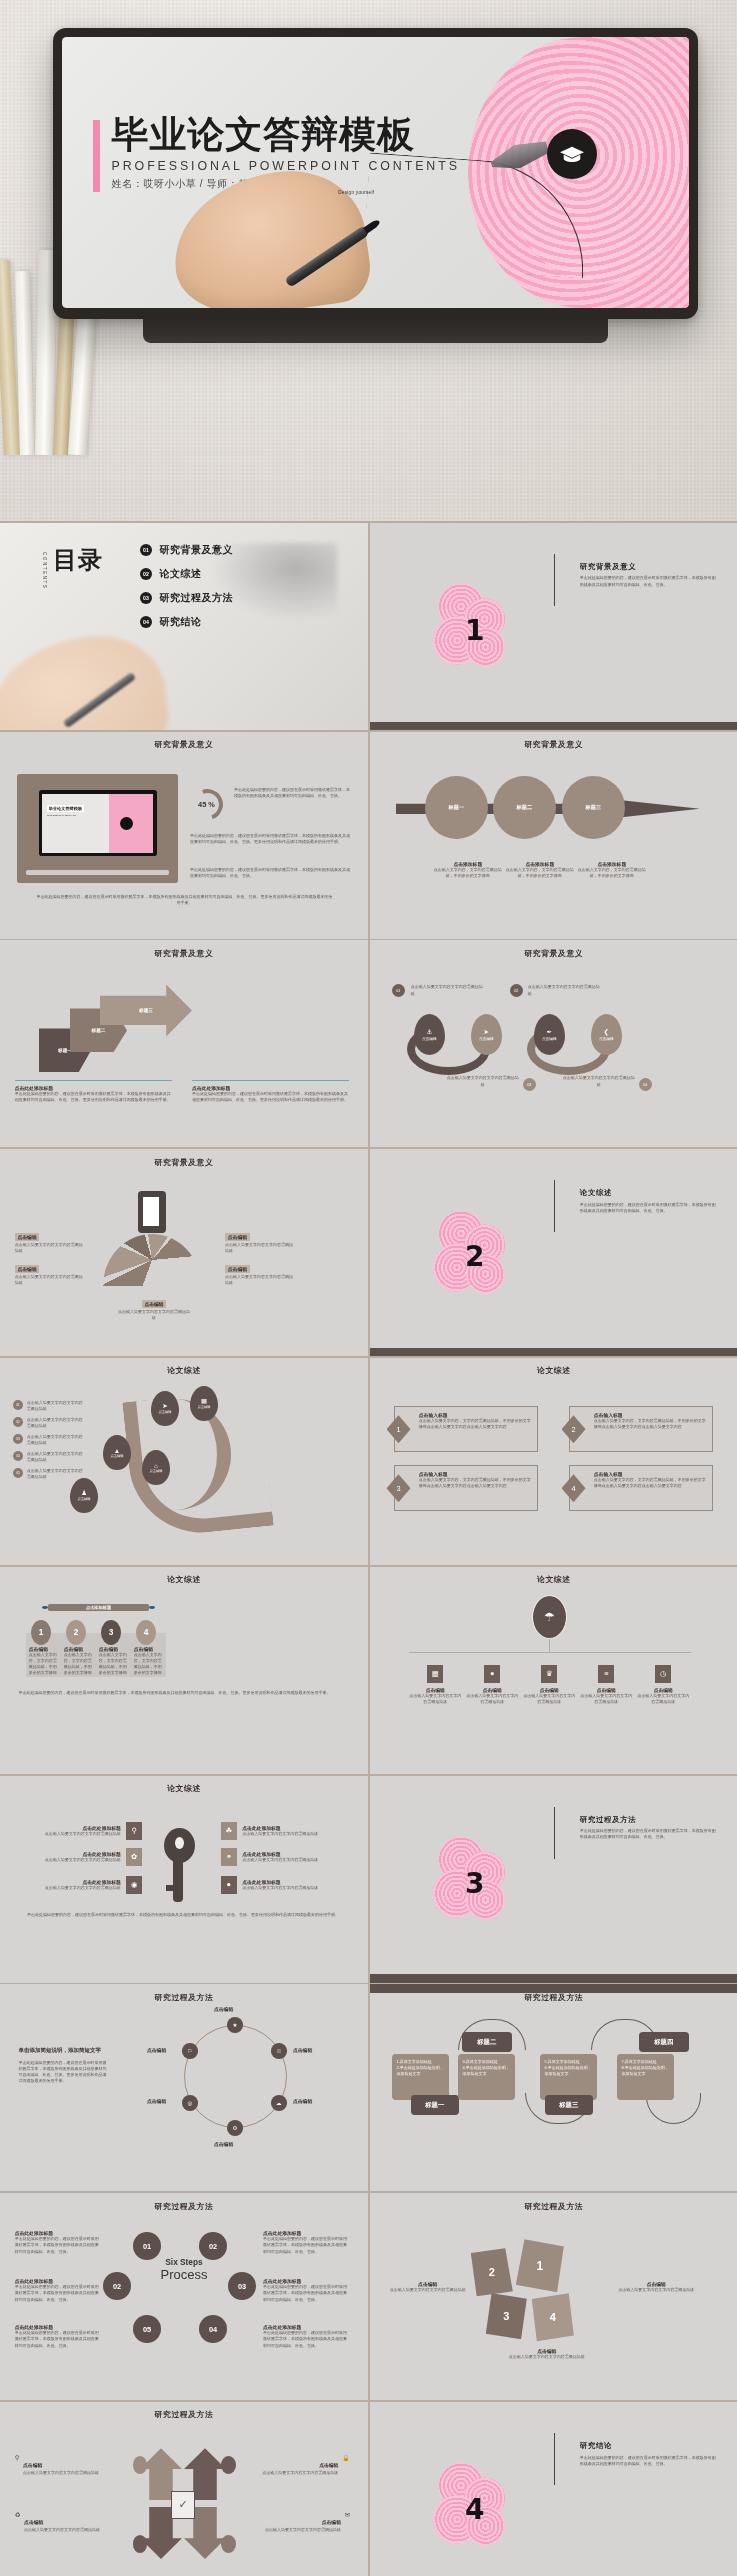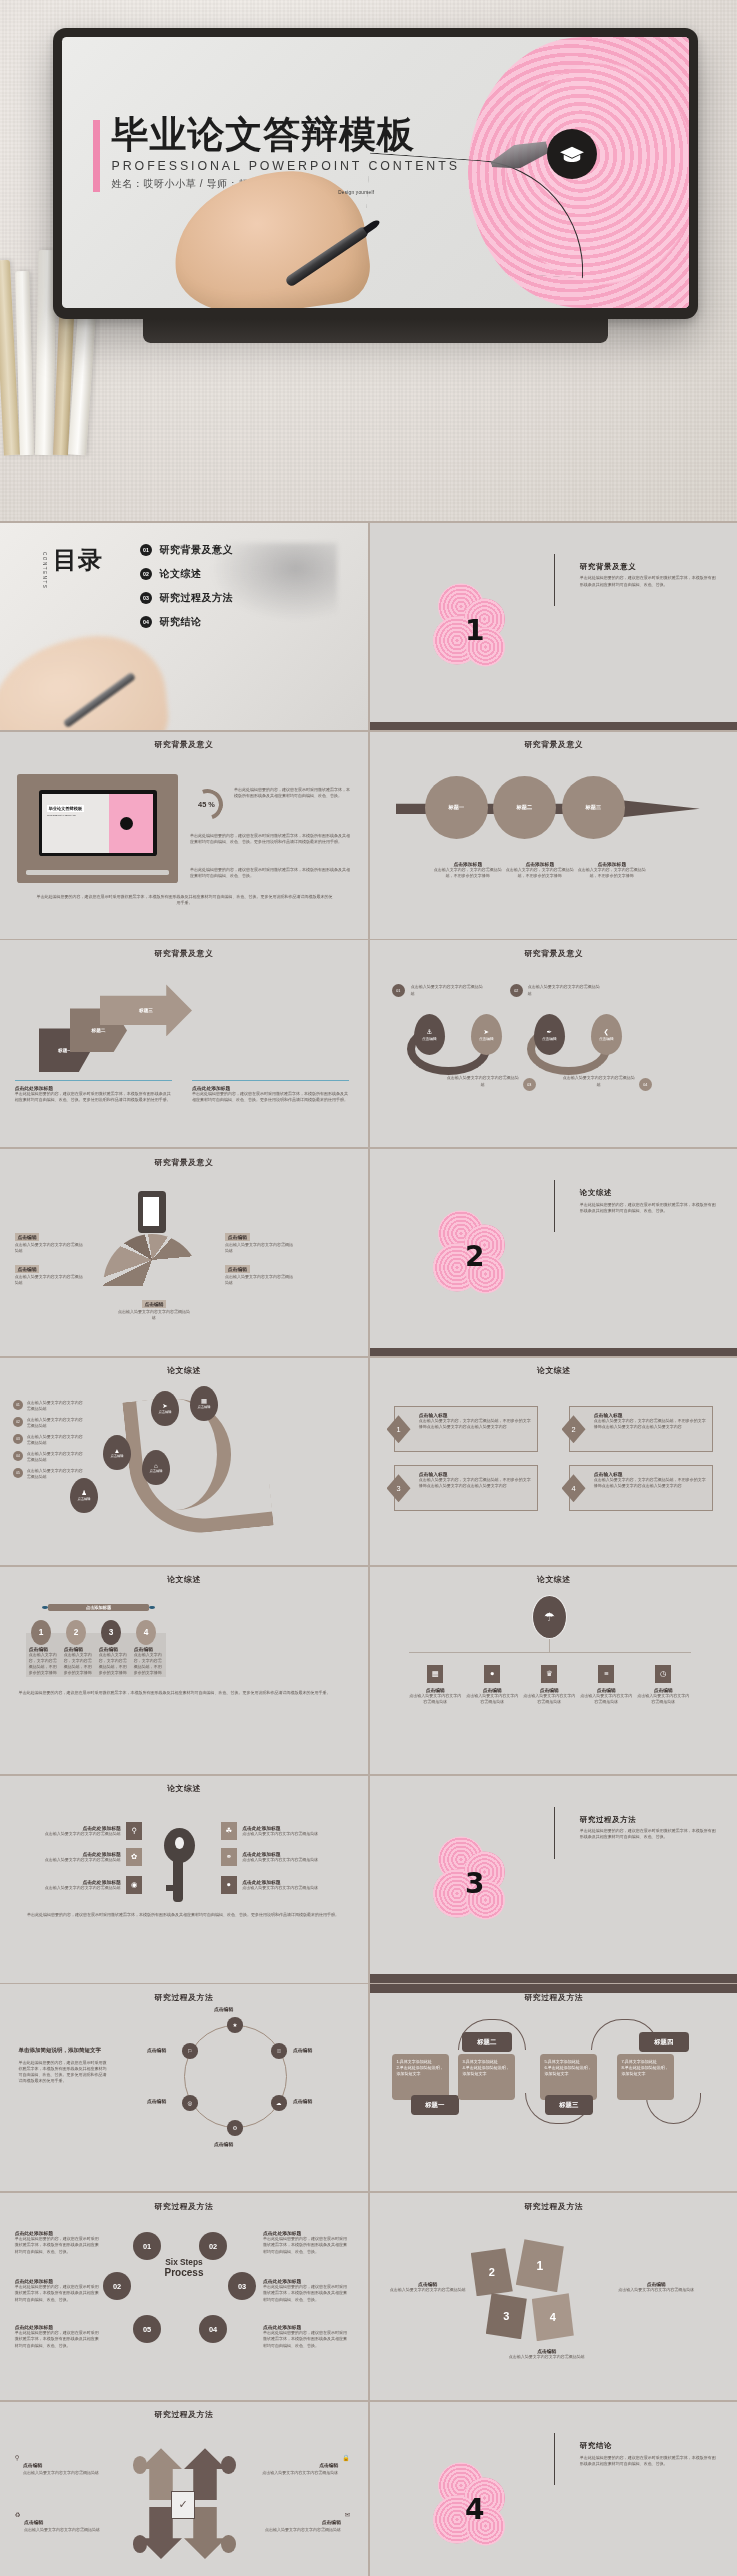--- a/index.html
+++ b/index.html
@@ -689,21 +689,21 @@
       <div style="position:absolute;left:269px;top:48px;width:50px;height:20px;background:#5d4f4b;border-radius:3.7px;display:flex;align-items:center;justify-content:center;color:#fff;font-size:6.4px;font-weight:bold;">
           <span>标题四</span>
         </div>
       <div class="footbar" style="position:absolute;left:0;right:0;top:0;height:8.3px;background:#5d4f4b;"></div>
     </div>
 
     <div class="slide">
       <div class="s-title">研究过程及方法</div>
       <div style="position:absolute;left:138px;top:64px;width:92px;text-align:center;">
         <div style="font-size:8.3px;font-weight:bold;color:#3c3430;">Six Steps</div>
-        <div style="font-size:10px;font-weight:bold;color:#3c3430;">Process</div>
+        <div style="font-size:13px;font-weight:normal;color:#3c3430;">Process</div>
       </div>
       <div class="circ" style="position:absolute;left:133px;top:39px;width:28px;height:28px;background:#5d4f4b;font-size:7.4px;font-weight:bold;">01</div>
       <div class="circ" style="position:absolute;left:199px;top:39px;width:28px;height:28px;background:#5d4f4b;font-size:7.4px;font-weight:bold;">02</div>
       <div class="circ" style="position:absolute;left:228px;top:79px;width:28px;height:28px;background:#5d4f4b;font-size:7.4px;font-weight:bold;">03</div>
       <div class="circ" style="position:absolute;left:199px;top:122px;width:28px;height:28px;background:#5d4f4b;font-size:7.4px;font-weight:bold;">04</div>
       <div class="circ" style="position:absolute;left:133px;top:122px;width:28px;height:28px;background:#5d4f4b;font-size:7.4px;font-weight:bold;">05</div>
       <div class="circ" style="position:absolute;left:103px;top:79px;width:28px;height:28px;background:#5d4f4b;font-size:7.4px;font-weight:bold;">02</div>
       <div style="position:absolute;left:14.7px;top:37px;width:85px;">
         <div class="tiny-b">点击此处添加标题</div>
         <div class="tiny">单击此处编辑您要的内容，建议您在展示时采用微软雅黑字体，本模版所有图形线条及其相应素材均可自由编辑、改色、替换。</div>

